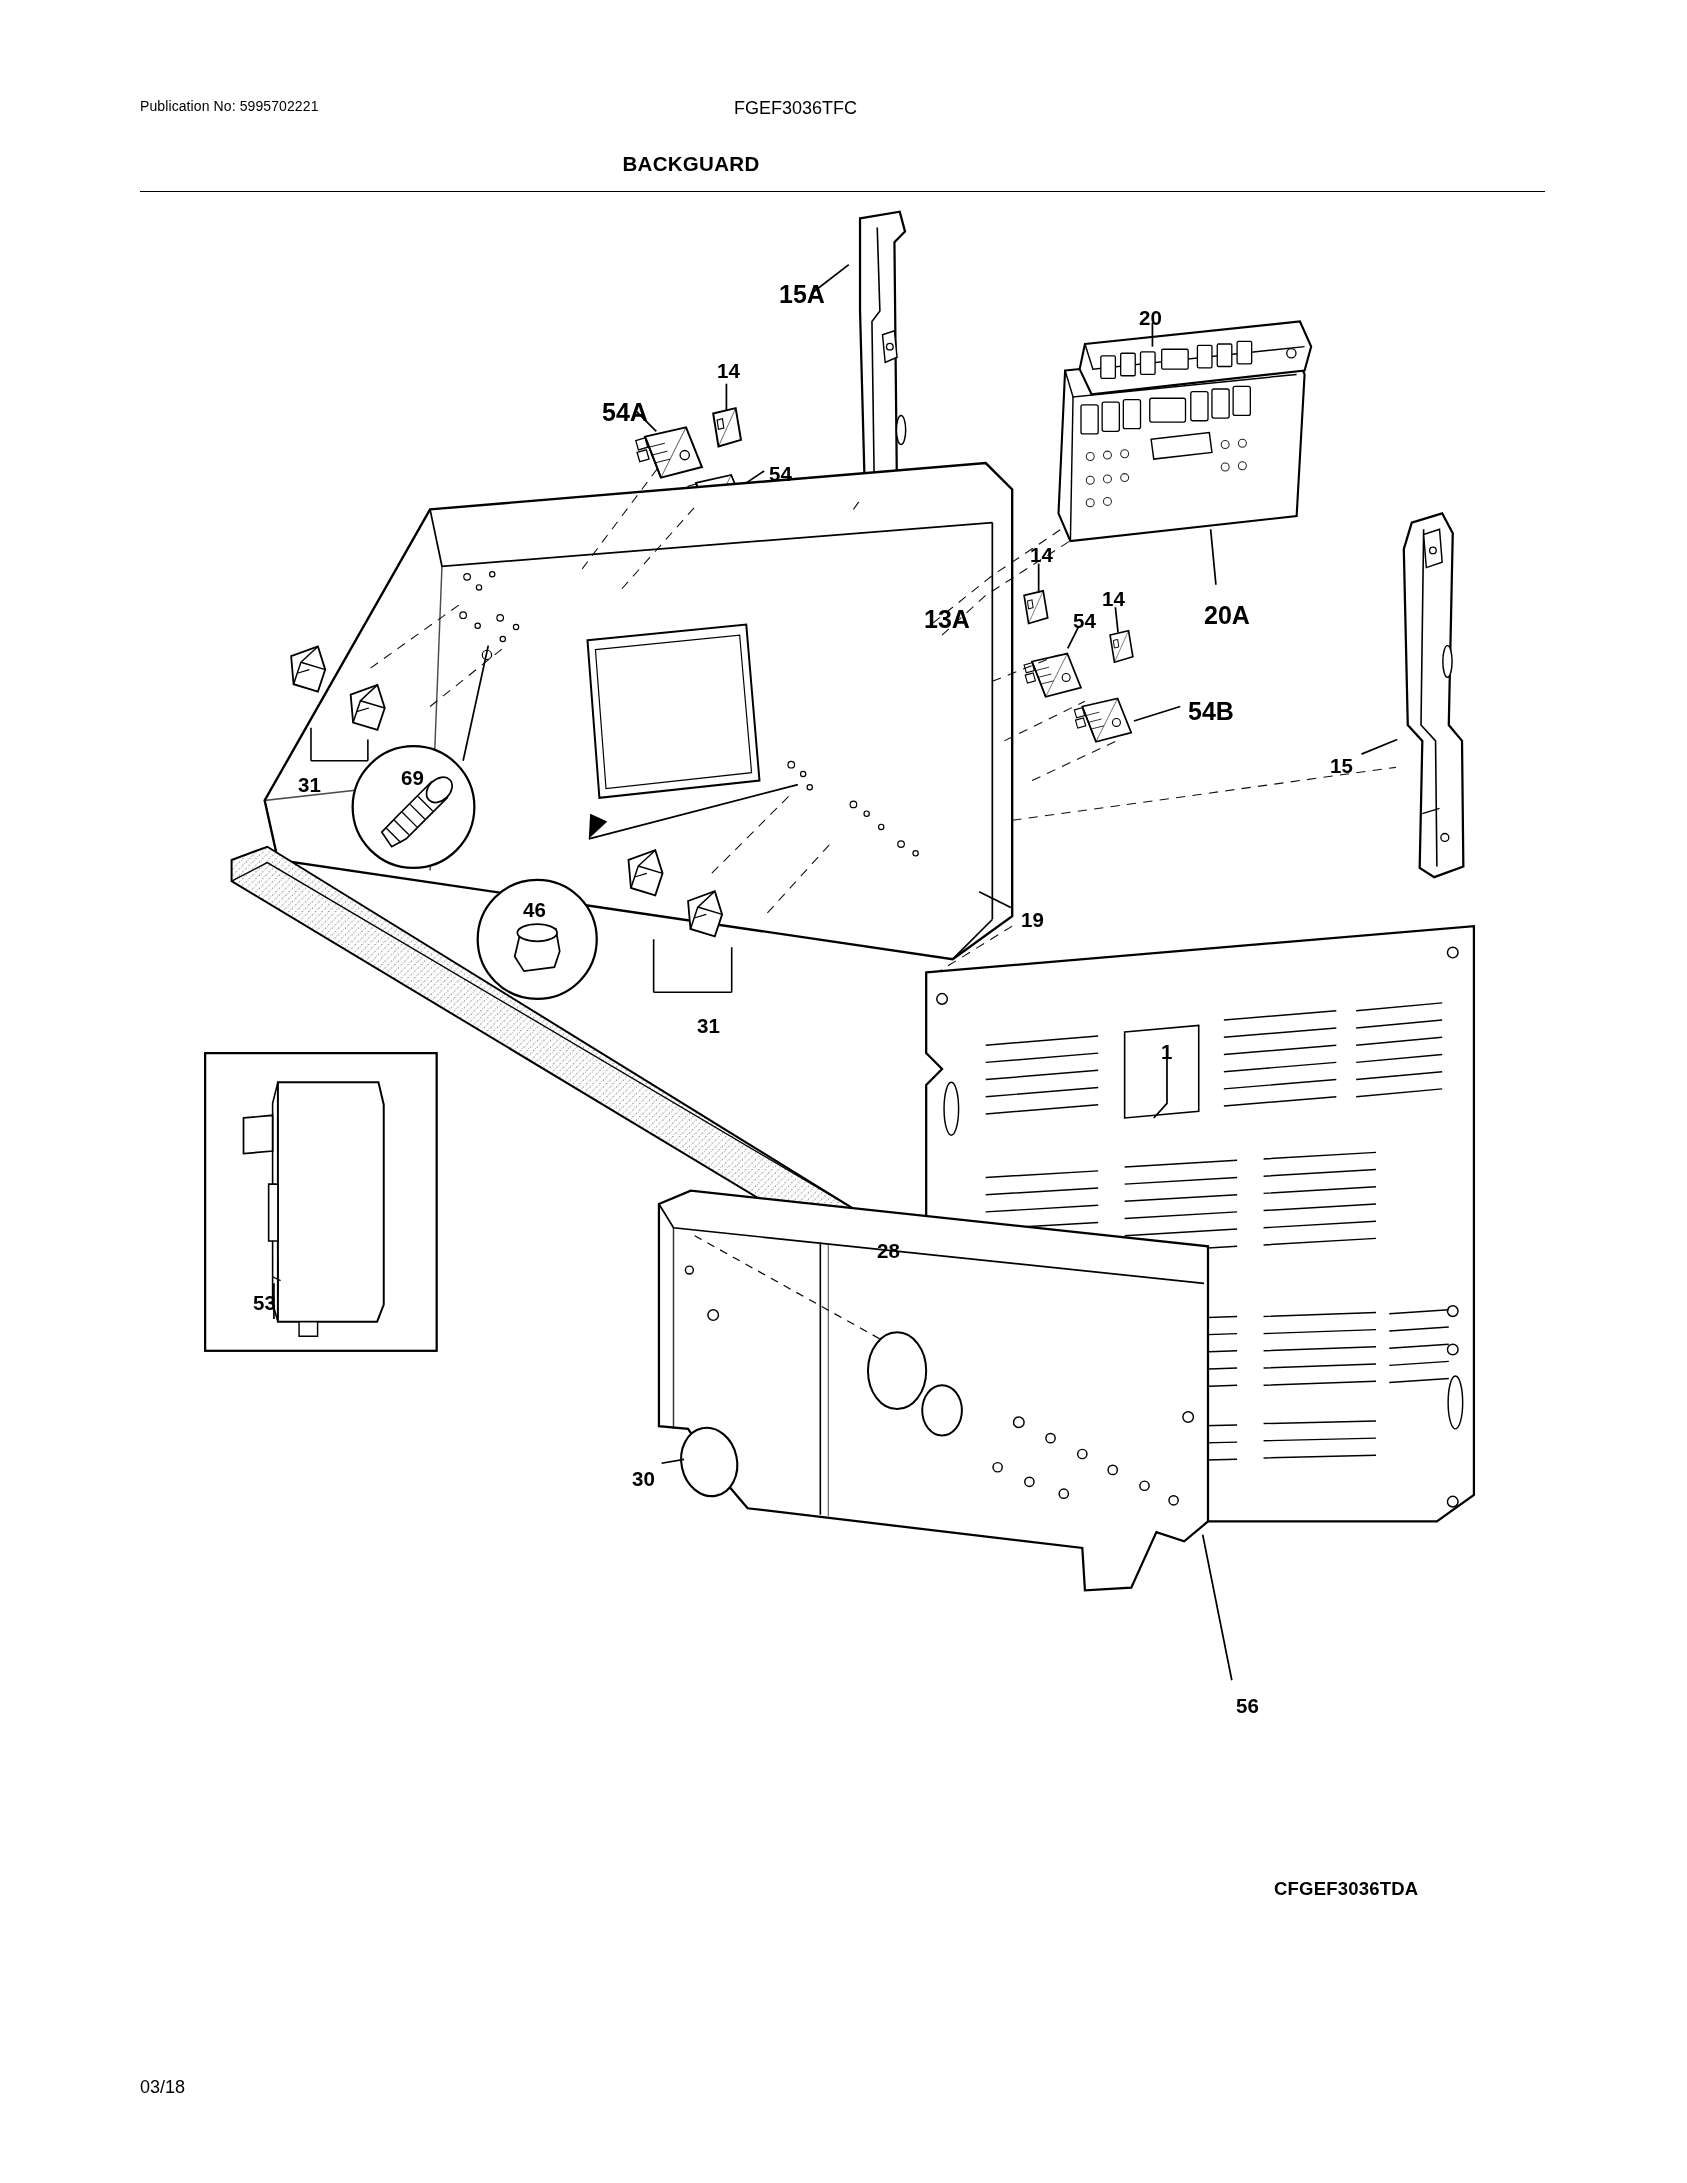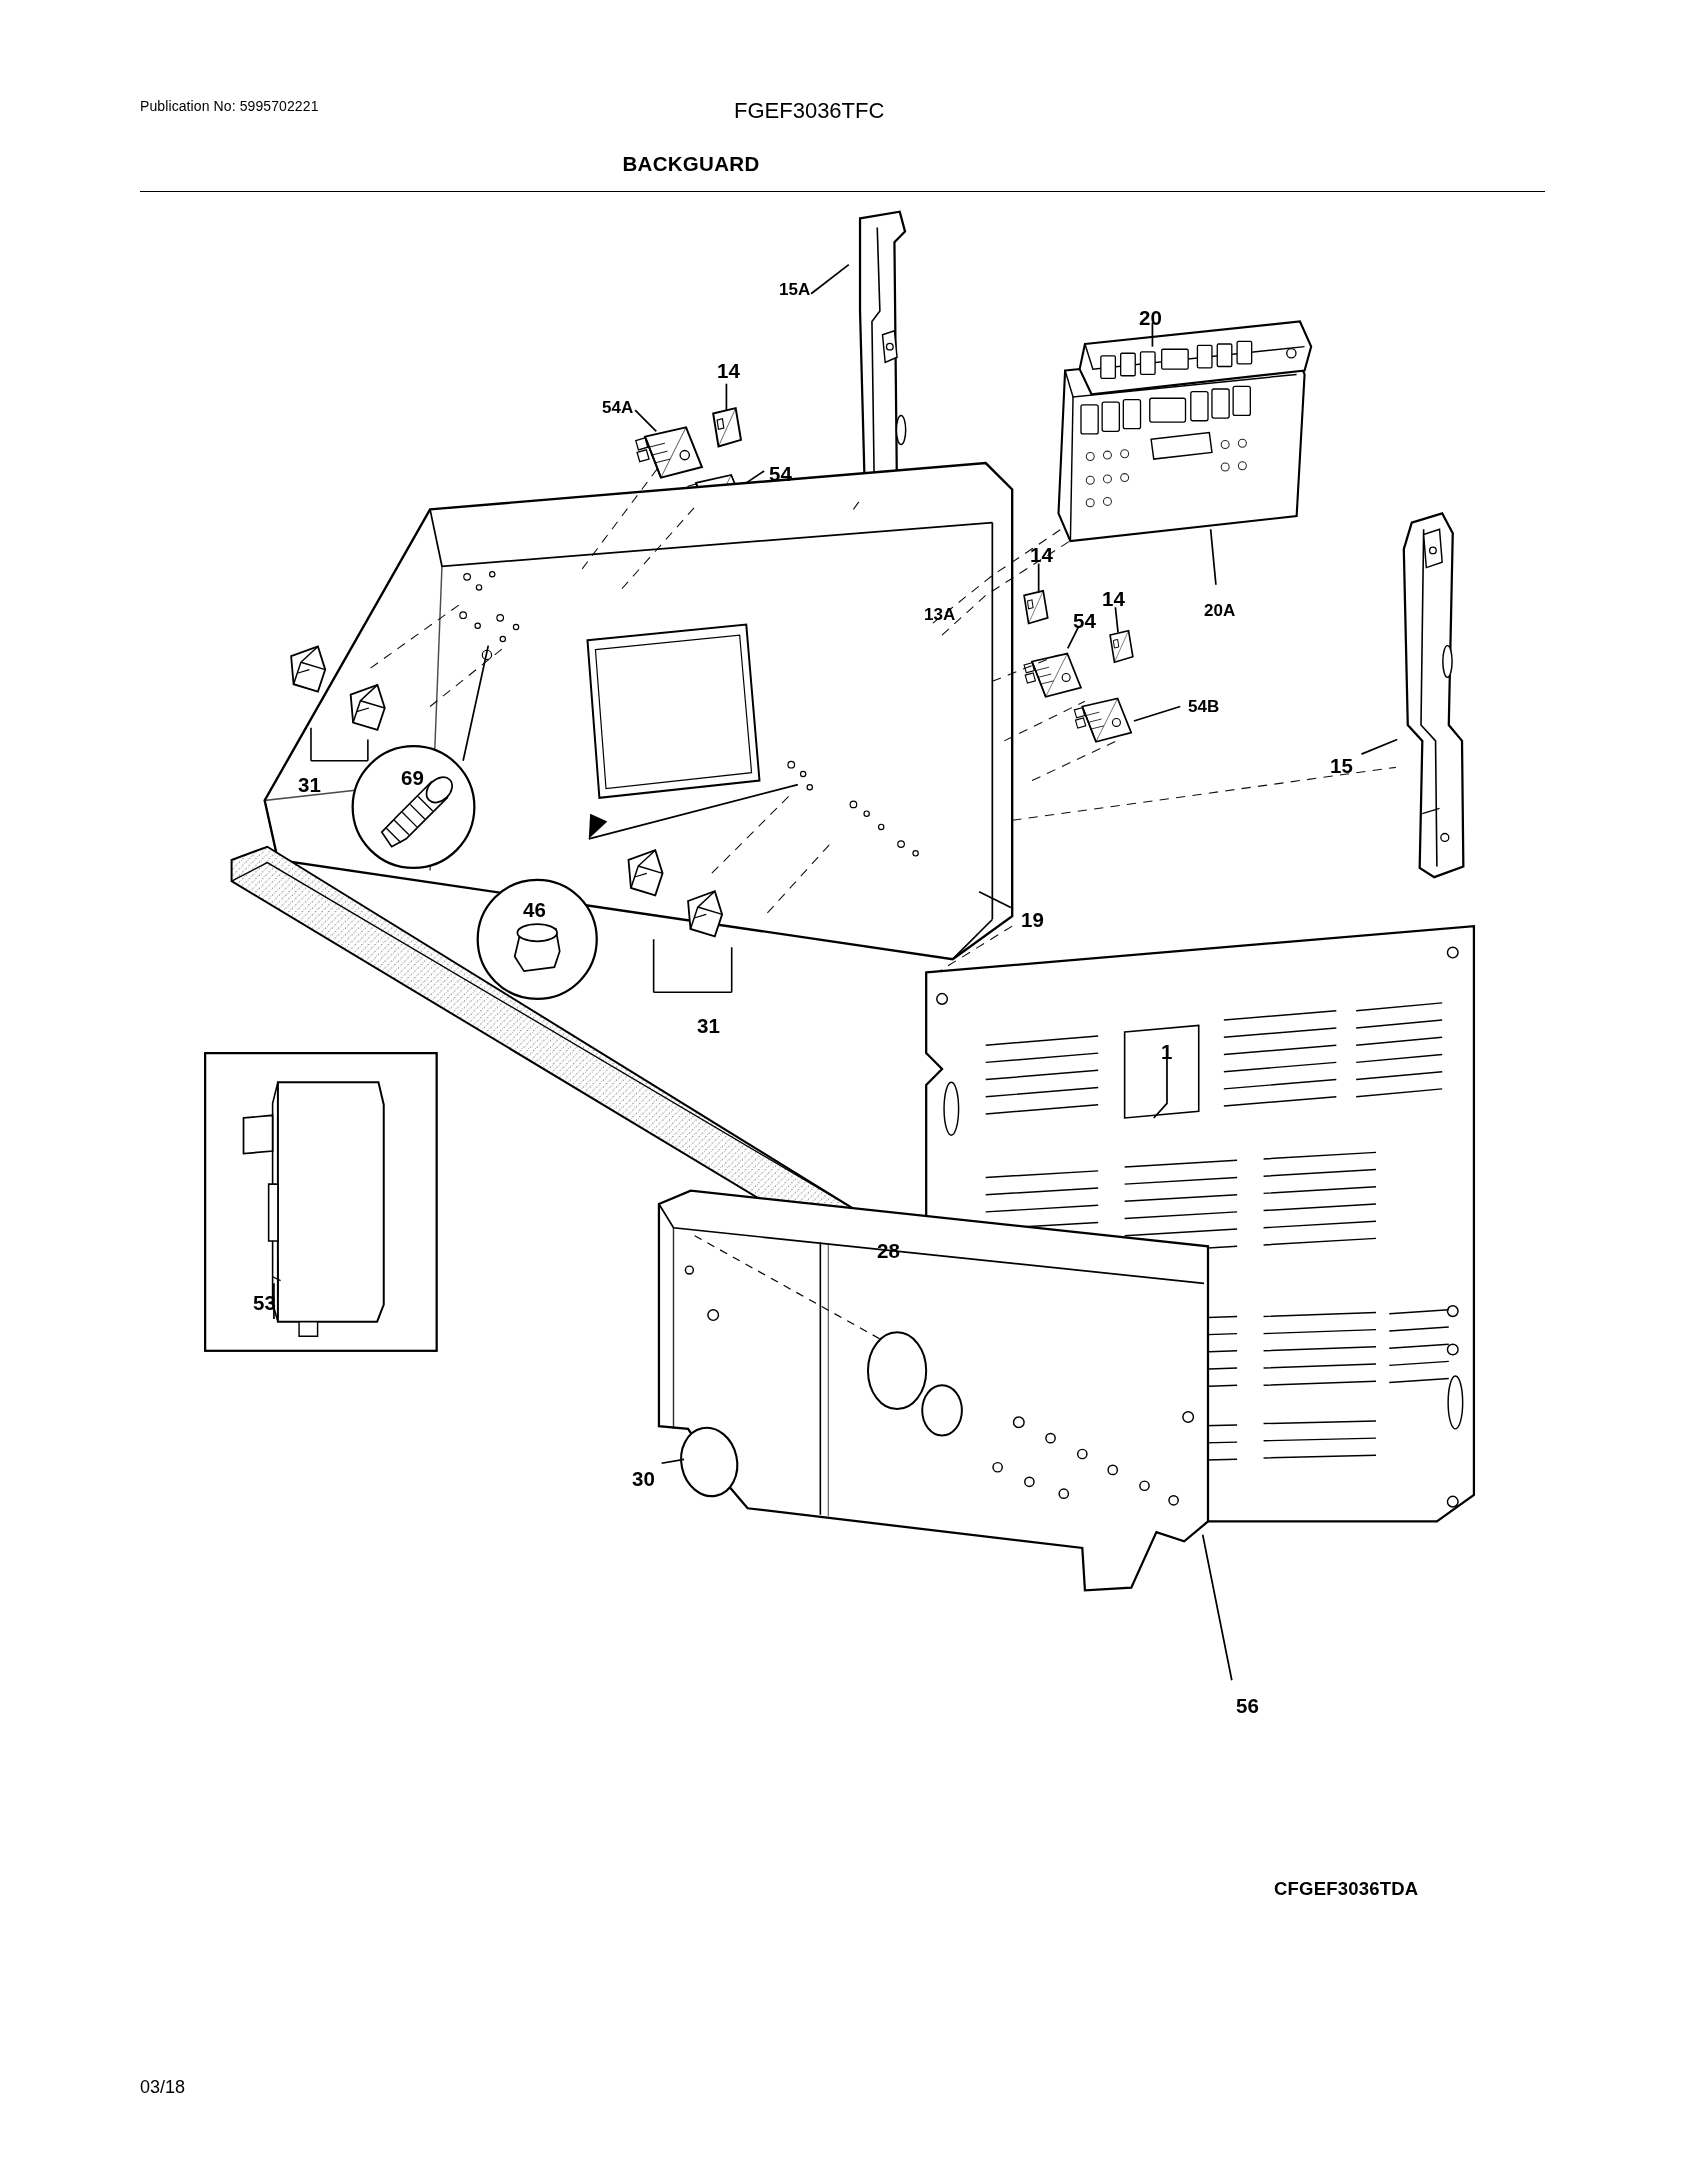--- a/index.html
+++ b/index.html
@@ -12,21 +12,21 @@
   }
   .page { position:absolute; inset:0; }
 
   
   .hdr-pub {
     position:absolute; left:140px; top:98px;
     font-size:14px; letter-spacing:0.1px;
   }
   .hdr-model {
     position:absolute; left:734px; top:98px;
-    font-size:22px;
+    font-size:18px;
   }
   .hdr-title {
     position:absolute; left:0; top:152px; width:1382px;
     text-align:center;
     font-size:20.5px; font-weight:bold; letter-spacing:0.3px;
   }
   .hdr-rule {
     position:absolute; left:140px; top:191px; width:1405px; height:1.3px;
     background:#000;
   }
@@ -37,21 +37,21 @@
   .footer-code {
     position:absolute; left:1274px; top:1878px;
     font-size:18.5px; font-weight:bold; letter-spacing:0.2px;
   }
 
   
   #diagram { position:absolute; left:0; top:0; width:1687px; height:2183px; }
 
   .callout {
     position:absolute;
-    font-size:17px; font-weight:bold;
+    font-size:25px; font-weight:bold;
     white-space:nowrap;
   }
   .callout.big { font-size:20.5px; }
 </style>
 </head>
 <body>
 
 <div class="page">
 
   <div class="hdr-pub">Publication No: 5995702221</div>

